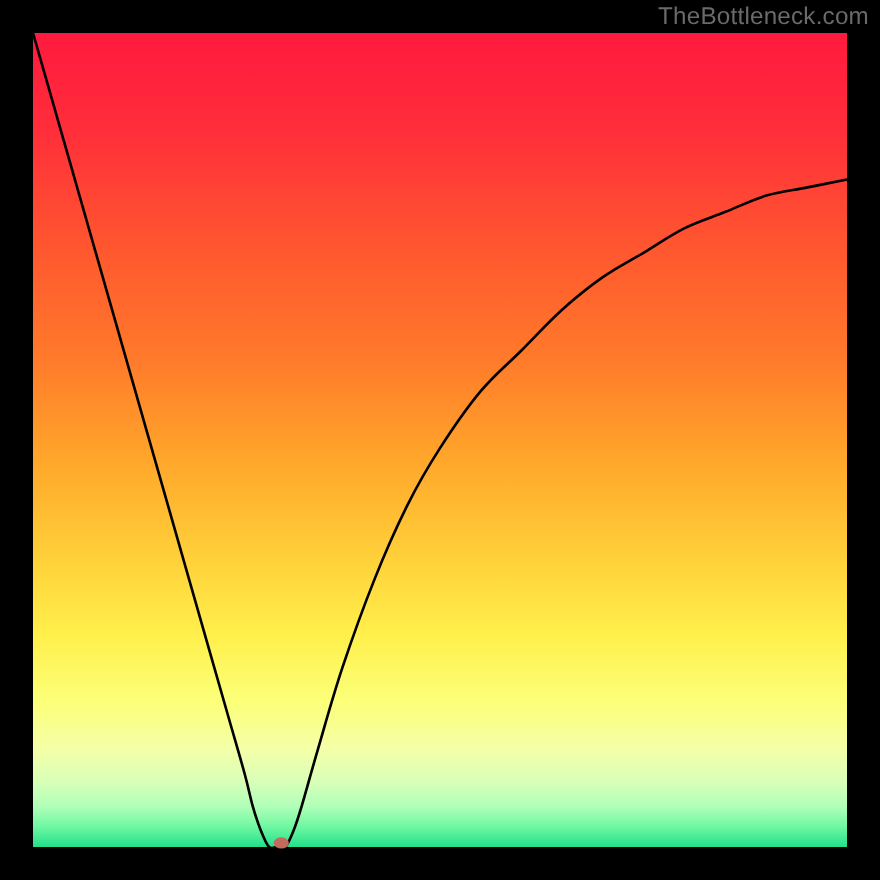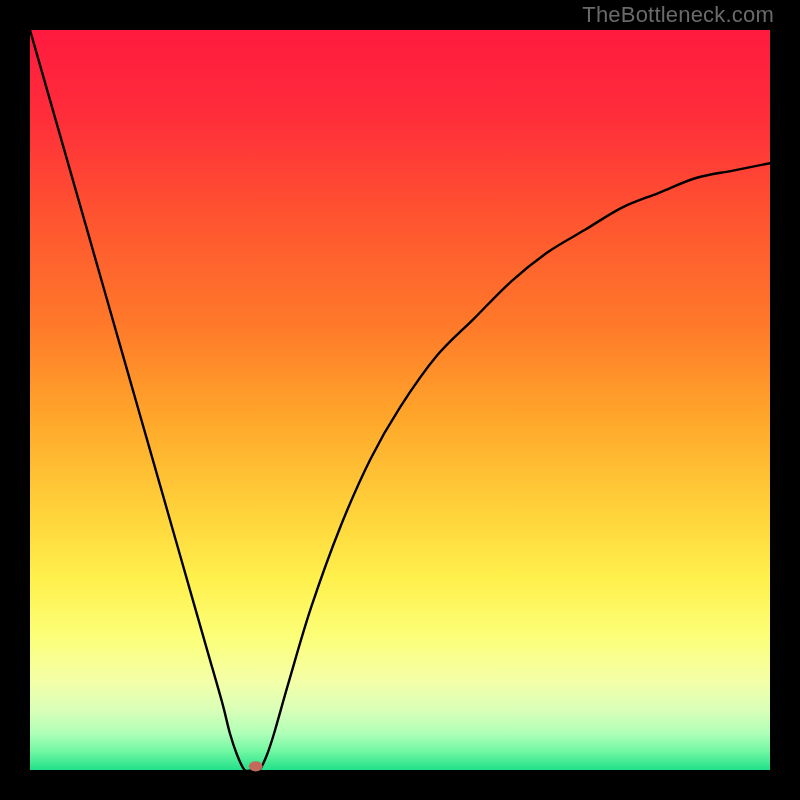--- a/index.html
+++ b/index.html
@@ -13,21 +13,21 @@
   }
   .frame {
     position: absolute;
     width: 800px;
     height: 800px;
     background: #000;
   }
   .watermark {
     position: absolute;
     top: 2px;
-    right: 26px;
+    right: 10px;
     color: #6a6a6a;
     font-size: 22px;
     letter-spacing: 0.2px;
     font-weight: 400;
   }
   svg { display: block; }
 </style>
 </head>
 <body>
 

